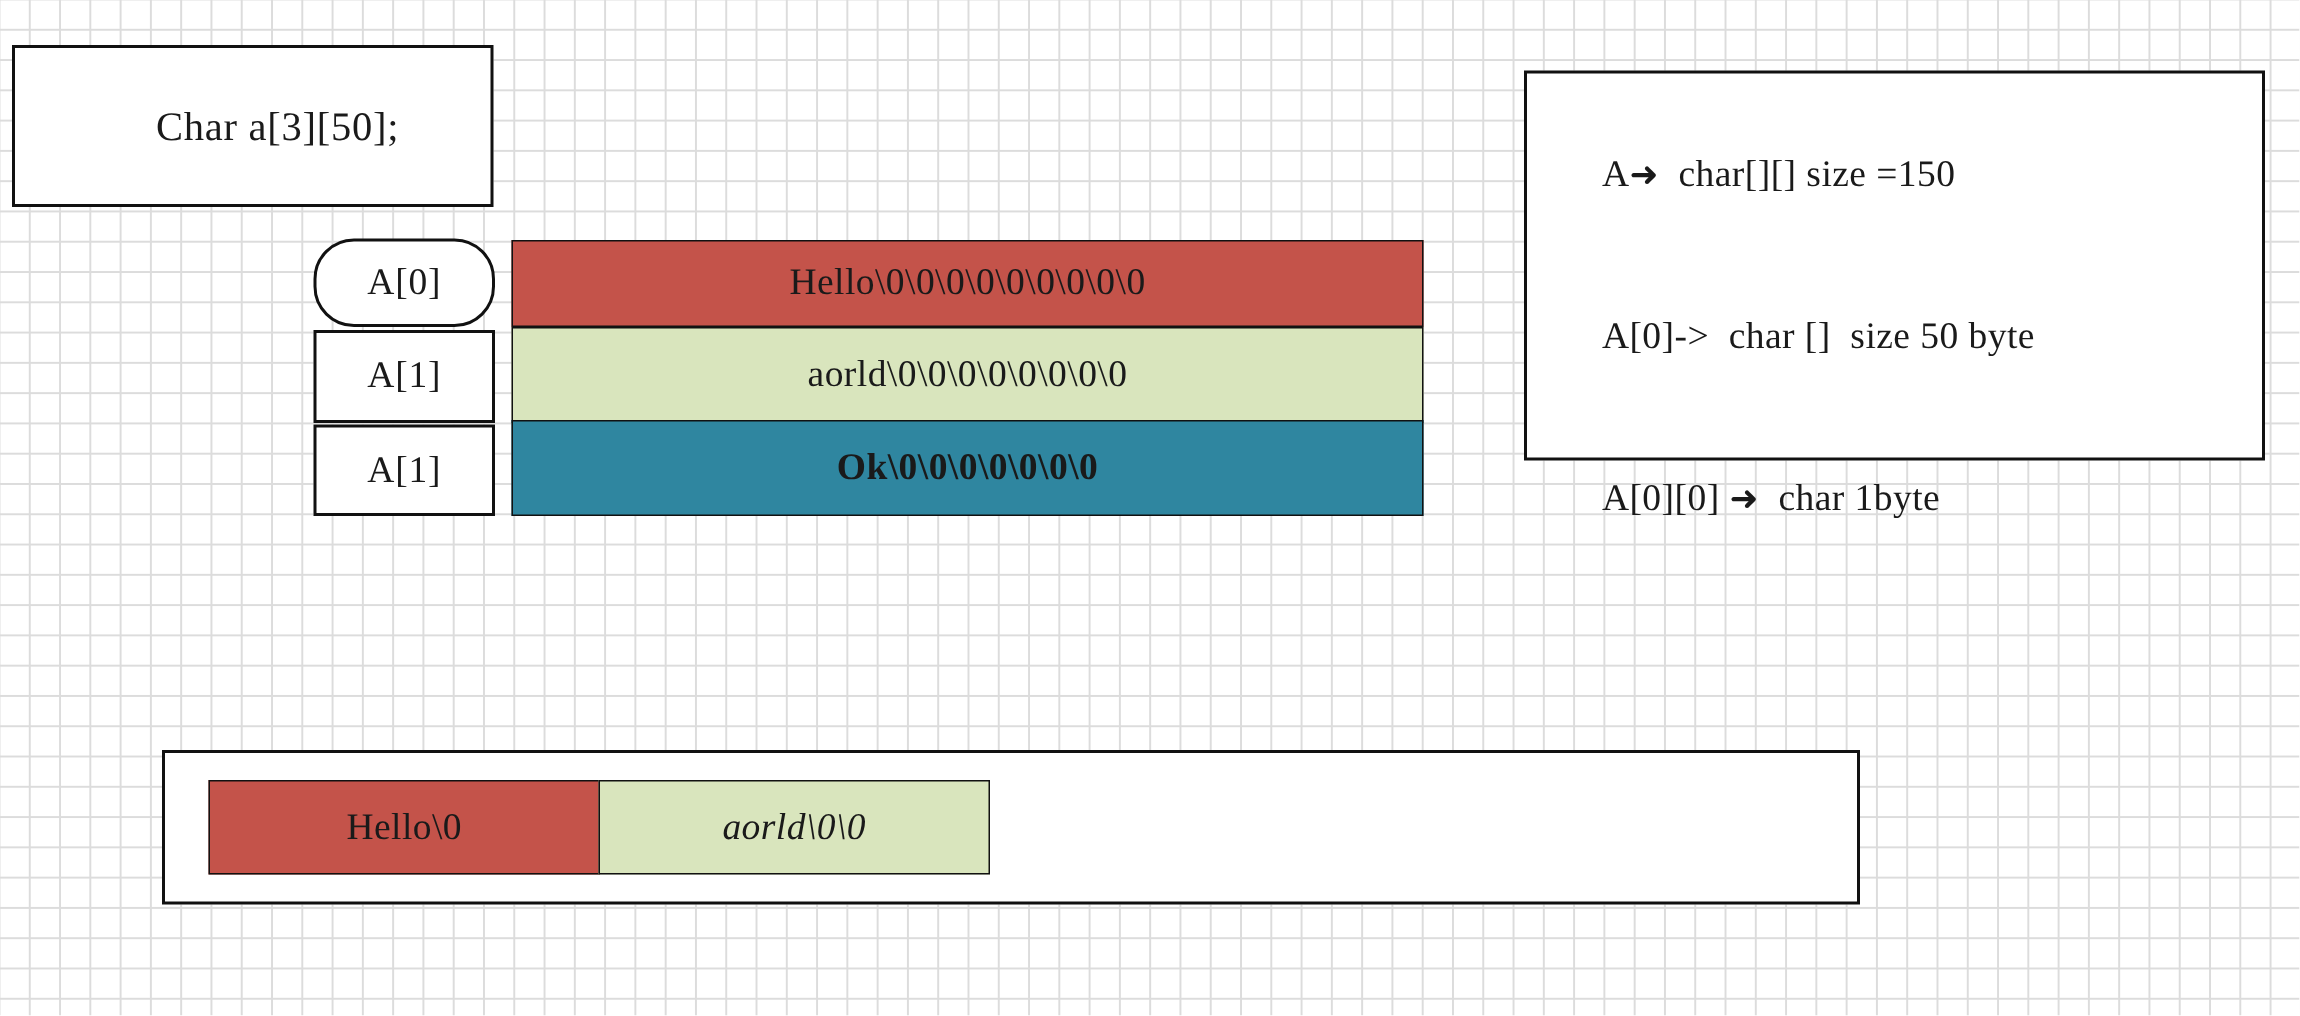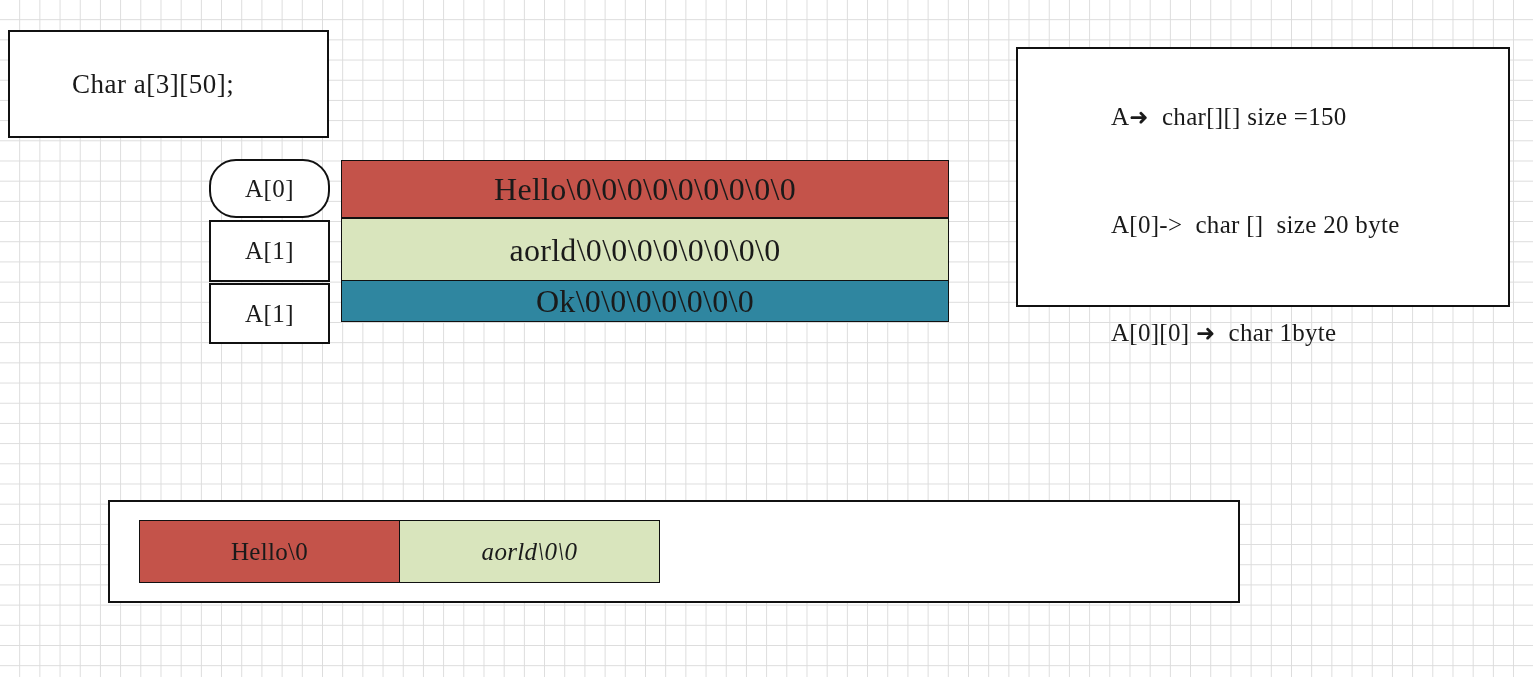--- a/index.html
+++ b/index.html
@@ -22,20 +22,21 @@
     background-position: -1px -1px;
     font-family: "Liberation Serif", "DejaVu Serif", serif;
   }
 
   
   .wbox {
     position: absolute;
     background: #ffffff;
     border: 2px solid #111111;
     box-sizing: border-box;
+    padding-left: 32px;
   }
 
   
   #decl-box {
     left: 8px;
     top: 30px;
     width: 321px;
     height: 108px;
     display: flex;
     align-items: center;
@@ -55,21 +56,20 @@
     width: 494px;
     height: 260px;
     padding: 14px 0 0 12px;
   }
   .note-line {
     font-size: 25px;
     line-height: 36px;
     color: #1a1a1a;
     white-space: pre;
     letter-spacing: 0.3px;
-    margin-left: 43px;
   }
   .note-line .arrow-bold {
     font-family: "DejaVu Sans", sans-serif;
     font-weight: bold;
     font-size: 23px;
   }
   .note-gap { height: 62px; }
 
   
   .idx-box {
@@ -93,29 +93,29 @@
   
   .arr-row {
     position: absolute;
     left: 341px;
     width: 608px;
     border: 1px solid #111111;
     box-sizing: border-box;
     display: flex;
     align-items: center;
     justify-content: center;
-    font-size: 32px;
+    font-size: 25px;
     color: #1a1a1a;
     letter-spacing: 0.3px;
     white-space: pre;
     text-align: center;
   }
   #arr-row-0 { top: 160px; height: 58px; }
   #arr-row-1 { top: 218px; height: 64px; }
-  #arr-row-2 { top: 280px; height: 42px; }
+  #arr-row-2 { top: 280px; height: 64px; font-weight: bold; }
 
   
   #mem-container {
     left: 108px;
     top: 500px;
     width: 1132px;
     height: 103px;
     border-width: 2px;
   }
   #mem-strip {
@@ -148,21 +148,21 @@
 
   <div class="wbox" id="decl-box">
     <span id="decl-text">Char a[3][50];</span>
   </div>
 
   <div class="wbox" id="notes-box">
     <div class="note-line">
       <span>A</span><span class="arrow-bold">➜</span><span>  char[][] size =150</span>
     </div>
     <div class="note-line">
-      <span>A[0]-&gt;</span><span class="arrow-bold"></span><span>  char []  size 20 byte</span>
+      <span>A[0]-&gt;</span><span class="arrow-bold"></span><span>  char []  size 50 byte</span>
     </div>
     <div class="note-line">
       <span>A[0][0] </span><span class="arrow-bold">➜</span><span>  char 1byte</span>
     </div>
     <div class="note-gap"></div>
   </div>
 
   <div class="idx-box" id="idx-0">A[0]</div>
   <div class="idx-box" id="idx-1">A[1]</div>
   <div class="idx-box" id="idx-2">A[1]</div>

